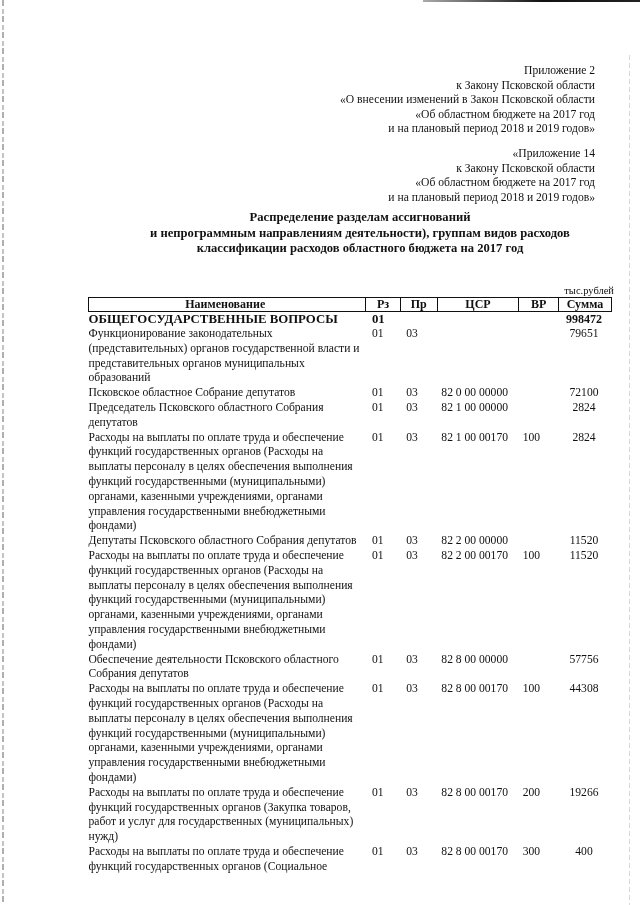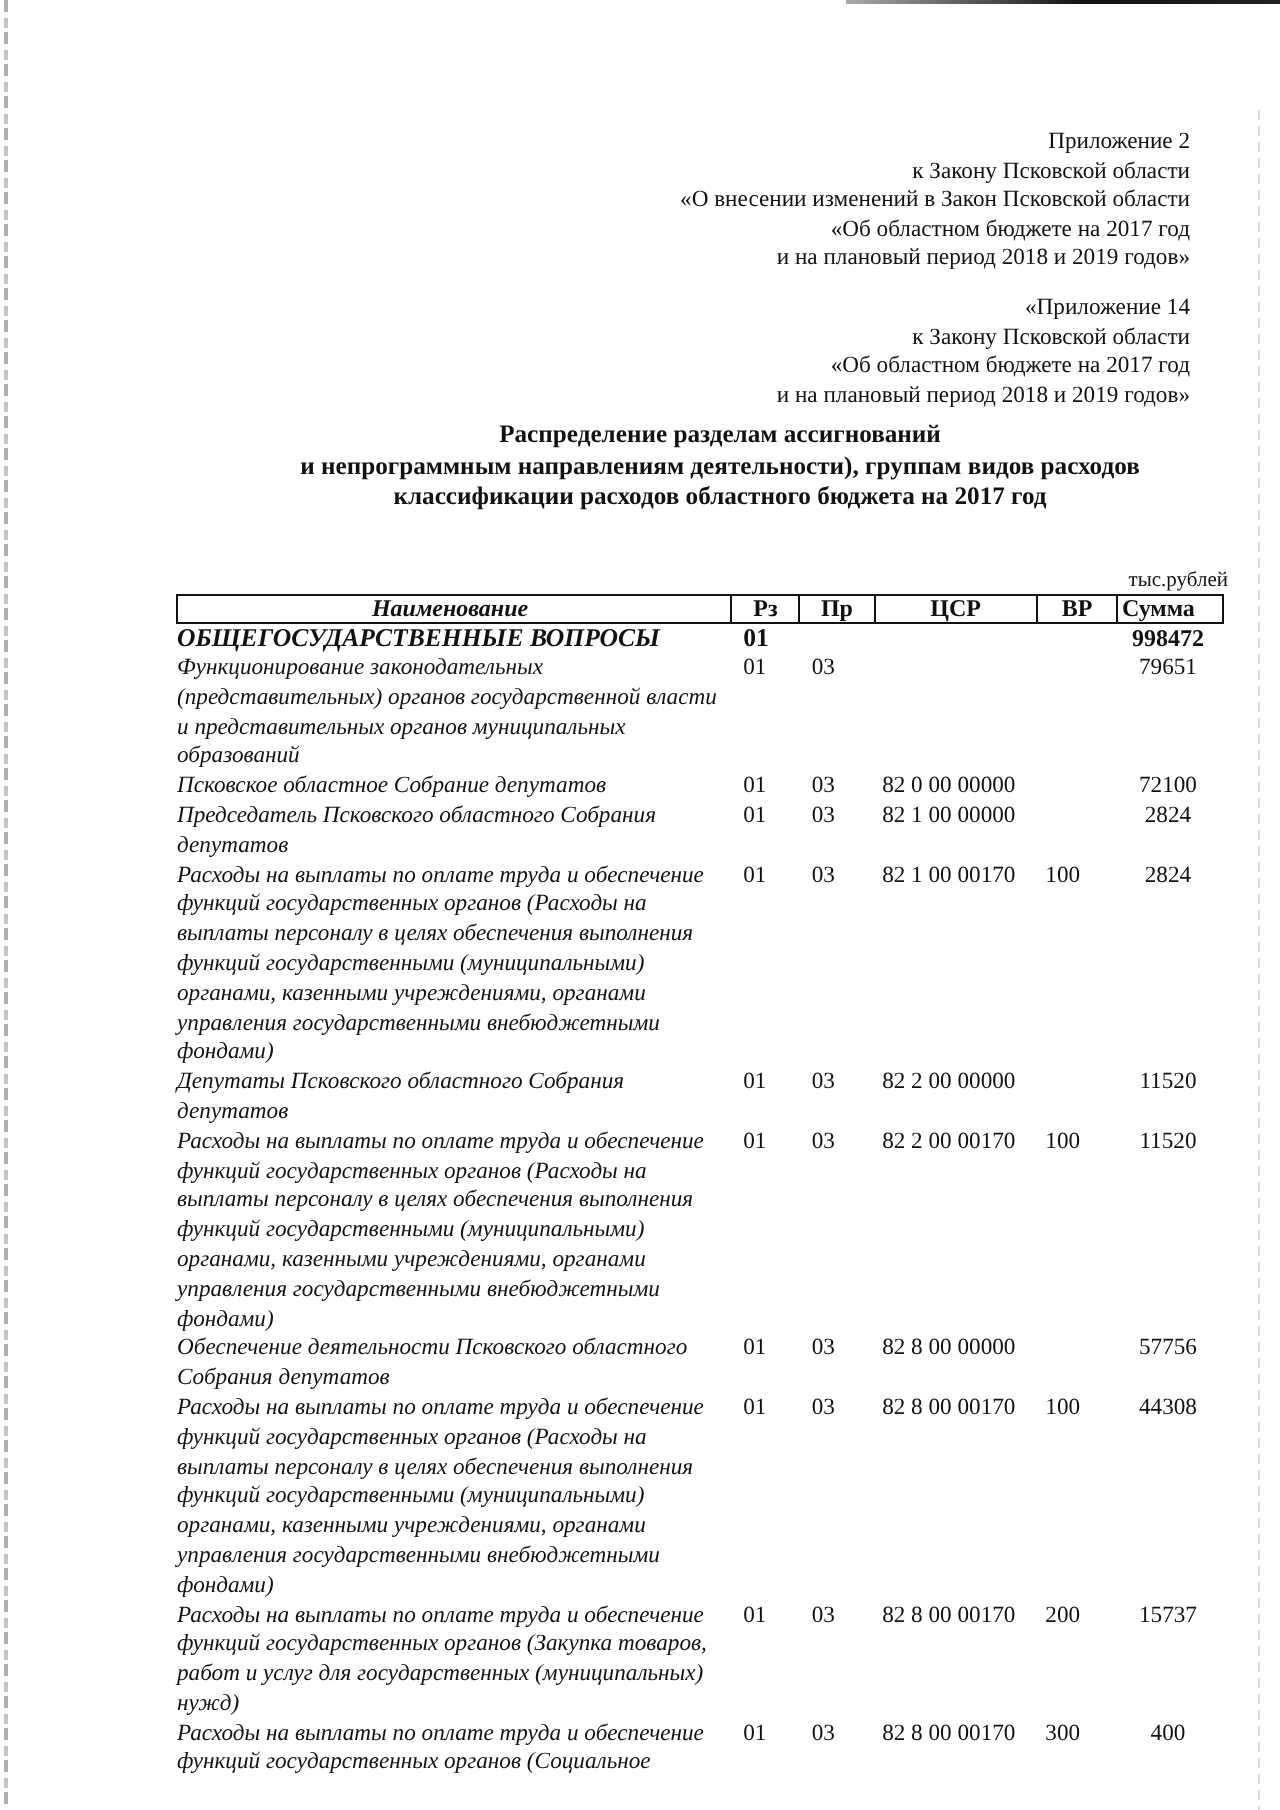--- a/index.html
+++ b/index.html
@@ -85,21 +85,21 @@
     padding: 0 2px;
     height: 13px;
     line-height: 13px;
     font-size: 12px;
     text-align: center;
   }
   .tbl td {
     vertical-align: top;
     padding: 0;
   }
-  .c-name { width: 285px; padding-right: 6px !important; font-style: italic; }
+  .c-name { width: 285px; padding-right: 6px !important; }
   .c-rz { width: 31px; }
   .c-pr { width: 34px; }
   .c-csr { width: 85px; }
   .c-vr { width: 38px; }
   .c-sum { width: 50px; text-align: center; padding-right: 2px !important; }
 
   td.c-rz, td.c-pr { padding-left: 6px !important; }
   td.c-csr { padding-left: 4px !important; }
   td.c-vr { padding-left: 4px !important; }
 
@@ -137,21 +137,21 @@
 <div class="units">тыс.рублей</div>
 
 <table class="tbl">
   <thead>
     <tr>
       <th class="c-name">Наименование</th>
       <th class="c-rz">Рз</th>
       <th class="c-pr">Пр</th>
       <th class="c-csr">ЦСР</th>
       <th class="c-vr">ВР</th>
-      <th class="c-sum" style="text-align:left;">Сумма</th>
+      <th class="c-sum" style="text-align:center;">Сумма</th>
     </tr>
   </thead>
   <tbody>
     <tr class="row-section">
       <td class="c-name">ОБЩЕГОСУДАРСТВЕННЫЕ ВОПРОСЫ</td>
       <td class="c-rz">01</td>
       <td class="c-pr"></td>
       <td class="c-csr"></td>
       <td class="c-vr"></td>
       <td class="c-sum">998472</td>
@@ -219,21 +219,21 @@
       <td class="c-csr">82 8 00 00170</td>
       <td class="c-vr">100</td>
       <td class="c-sum">44308</td>
     </tr>
     <tr>
       <td class="c-name">Расходы на выплаты по оплате труда и обеспечение функций государственных органов (Закупка товаров, работ и услуг для государственных (муниципальных) нужд)</td>
       <td class="c-rz">01</td>
       <td class="c-pr">03</td>
       <td class="c-csr">82 8 00 00170</td>
       <td class="c-vr">200</td>
-      <td class="c-sum">15737</td>
+      <td class="c-sum">19266</td>
     </tr>
     <tr>
       <td class="c-name">Расходы на выплаты по оплате труда и обеспечение функций государственных органов (Социальное</td>
       <td class="c-rz">01</td>
       <td class="c-pr">03</td>
       <td class="c-csr">82 8 00 00170</td>
       <td class="c-vr">300</td>
       <td class="c-sum">400</td>
     </tr>
   </tbody>

